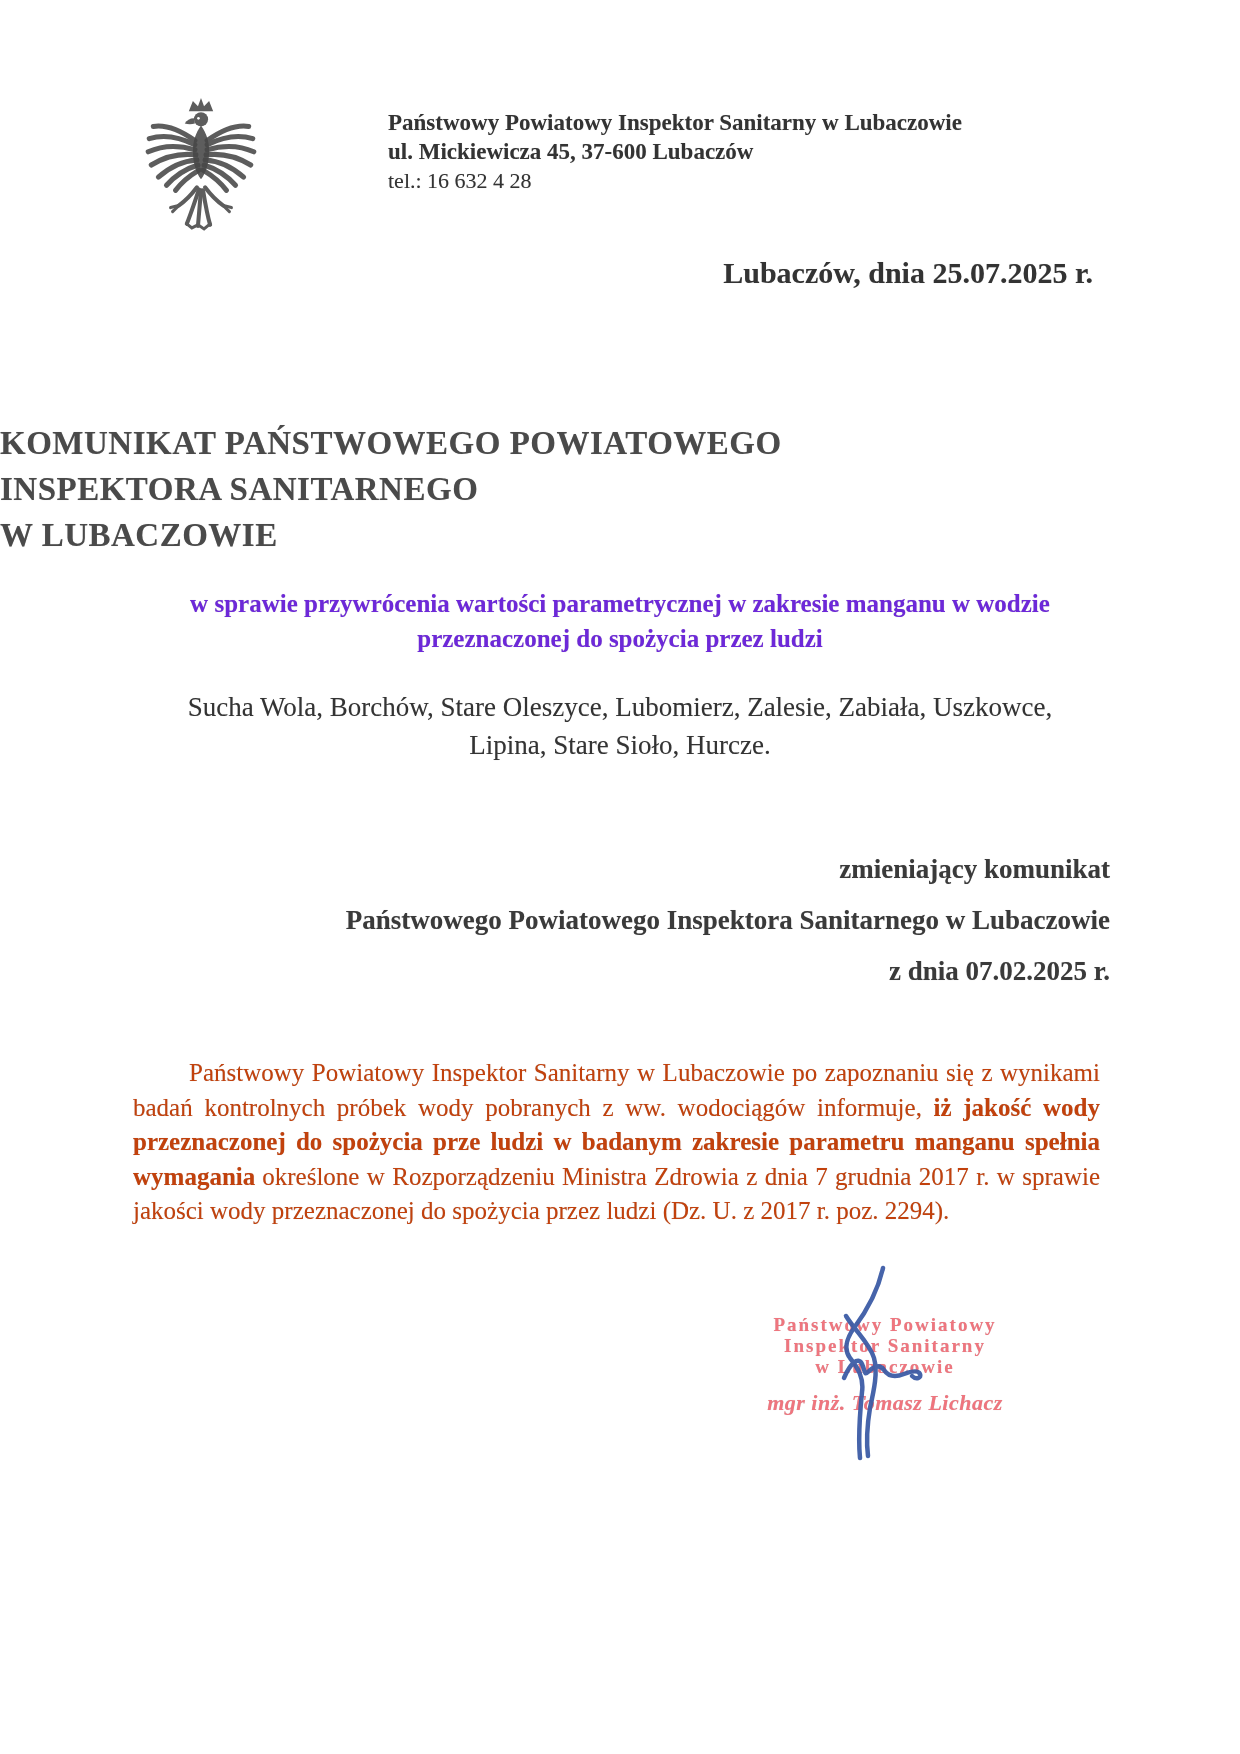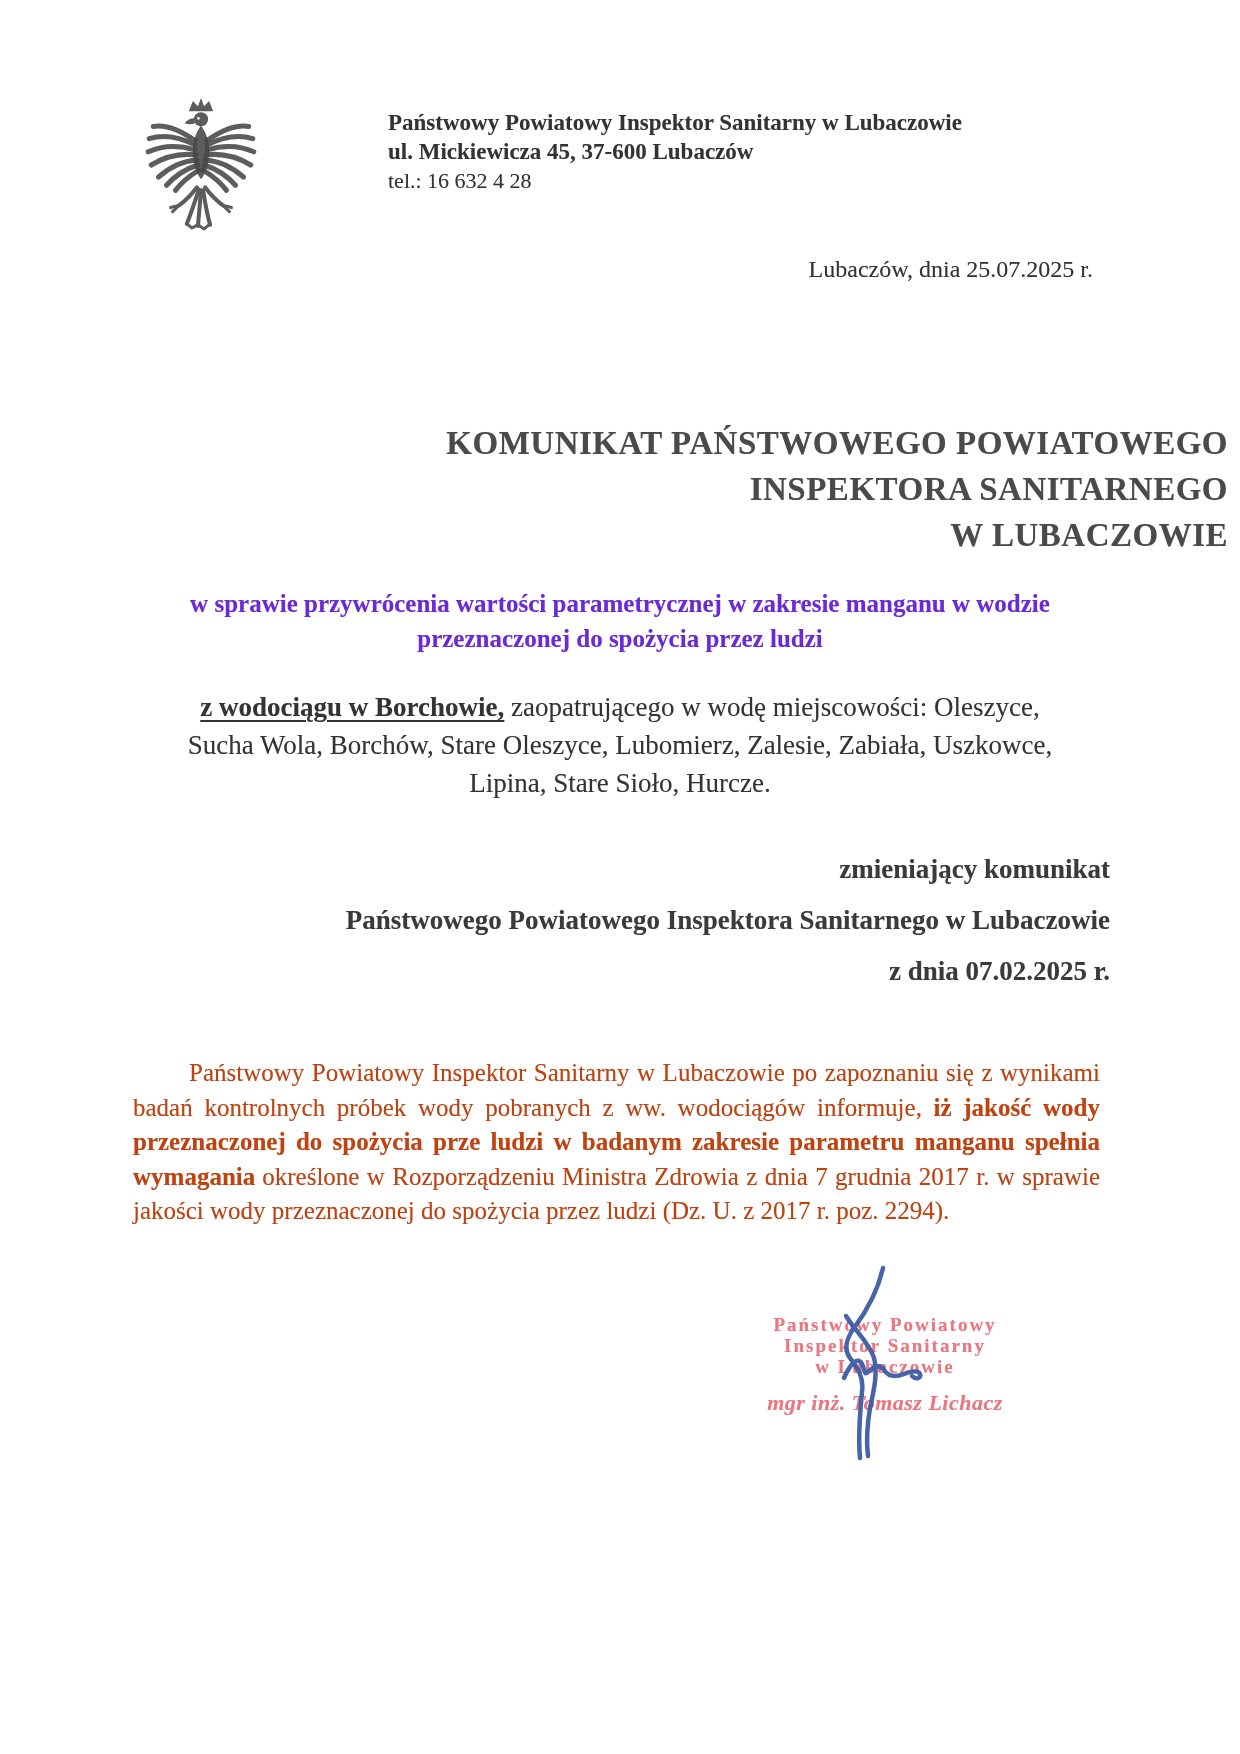--- a/index.html
+++ b/index.html
@@ -13,24 +13,24 @@
     position:absolute;top:96px;left:140px;width:122px;height:140px;
     filter:blur(.35px);
   }
   .letterhead{
     position:absolute;top:108px;left:388px;width:620px;text-align:left;
     font-weight:bold;font-size:23px;line-height:29px;color:#333333;
   }
   .letterhead .phone{font-weight:normal;font-size:22px}
   .dateline{
     position:absolute;top:256px;right:147px;
-    font-weight:normal;font-size:24px;color:#333333;margin-left:32px;
+    font-weight:bold;font-size:30px;color:#333333;margin-left:32px;
   }
   .title{
-    position:absolute;top:420px;left:0;width:1228px;text-align:right;
+    position:absolute;top:420px;left:0;width:1228px;text-align:left;
     font-weight:bold;font-size:33px;line-height:46px;color:#4a4a4a;
     letter-spacing:.5px;
   }
   .subject{
     position:absolute;top:586px;left:120px;width:1000px;text-align:center;
     font-weight:bold;font-size:25px;line-height:35px;color:#6d28d9;
   }
   .waterworks{
     position:absolute;top:688px;left:110px;width:1020px;text-align:center;
     font-size:27px;line-height:38px;color:#333333;margin:0;
@@ -117,21 +117,20 @@
   <div>INSPEKTORA SANITARNEGO</div>
   <div>W LUBACZOWIE</div>
 </div>
 
 <div class="subject">
   <div>w sprawie przywrócenia wartości parametrycznej w zakresie manganu w wodzie</div>
   <div>przeznaczonej do spożycia przez ludzi</div>
 </div>
 
 <p class="waterworks">
-  <span class="line"><span class="b u">z wodociągu w Borchowie,</span><span> zaopatrującego w wodę miejscowości: Oleszyce,</span></span>
   <span class="line">Sucha Wola, Borchów, Stare Oleszyce, Lubomierz, Zalesie, Zabiała, Uszkowce,</span>
   <span class="line">Lipina, Stare Sioło, Hurcze.</span>
 </p>
 
 <div class="amendment">
   <div>zmieniający komunikat</div>
   <div>Państwowego Powiatowego Inspektora Sanitarnego w Lubaczowie</div>
   <div>z dnia 07.02.2025 r.</div>
 </div>
 

